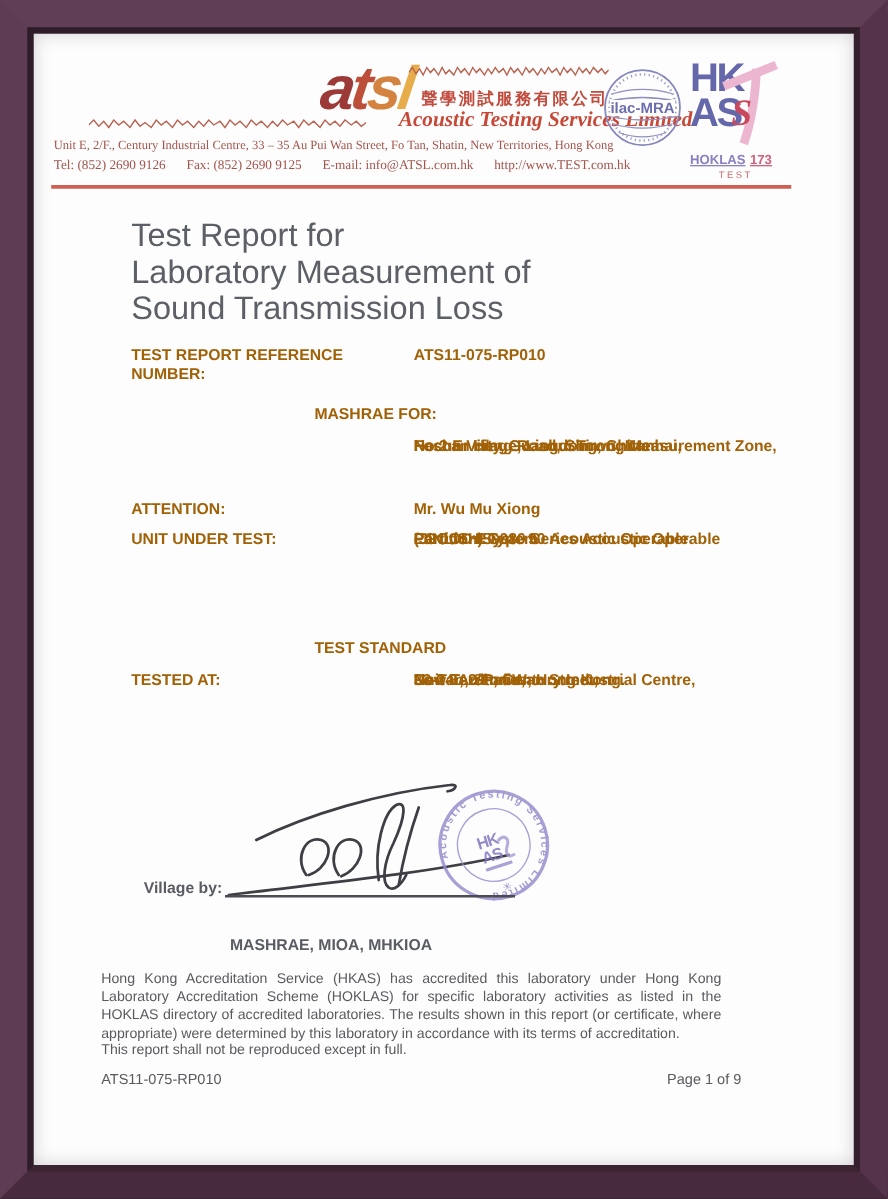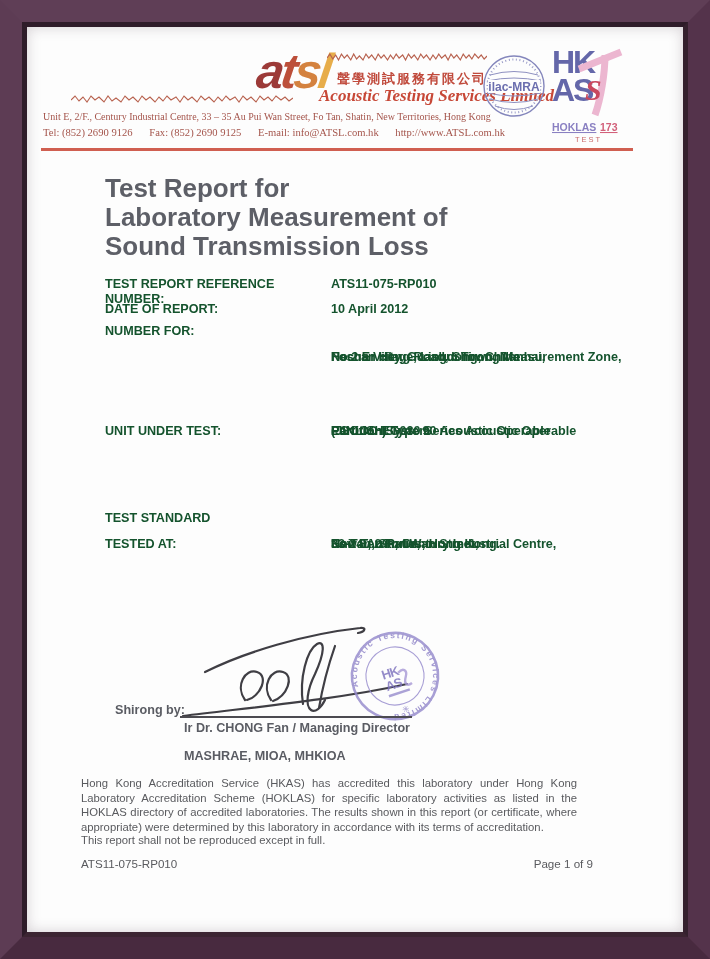--- a/index.html
+++ b/index.html
@@ -38,26 +38,26 @@
   .ilac{left:455px;top:26px;}
   .hkas{left:524px;top:16px;}
   .addr1{left:16px;top:84px;font-family:Liberation Serif, serif;font-size:10px;
          color:#a4544b;white-space:nowrap;}
   .addr2{left:16px;top:100px;font-family:"Liberation Serif",serif;font-size:10.6px;
          color:#a4544b;white-space:nowrap;}
   .addr2 span{position:static;margin-right:14px;}
   .red-rule{left:14px;top:121px;width:592px;height:3px;background:#d05f51;}
 
   
-  .title{left:78px;top:147px;font-size:26px;font-weight:bold;color:#5d5f67;
+  .title{left:78px;top:147px;font-size:26px;font-weight:normal;color:#5d5f67;
          line-height:29px;white-space:pre-line;}
 
   
-  .frow{left:78px;width:519px;display:flex;color:#14532d;font-size:12.6px;
-        font-weight:bold;line-height:15.2px;}
+  .frow{left:78px;width:519px;display:flex;color:#a16207;font-size:12.6px;
+        font-weight:bold;line-height:15.2px;justify-content:center;}
   .flab{position:static;width:226px;flex:0 0 226px;}
   .fval{position:static;width:293px;flex:0 0 293px;text-align:justify;}
   .fval div{text-align:left;}
   .row-addr .fval div:nth-child(1){text-align-last:justify;}
   .row-unit .fval div:nth-child(1),
   .row-unit .fval div:nth-child(3){text-align-last:justify;}
 
   
   .sig-svg{left:148px;top:597px;}
   .stamp{left:322px;top:603px;transform:rotate(-18deg);opacity:.82;}
@@ -121,46 +121,46 @@
       <text x="1" y="88" font-size="10.5" font-weight="bold" fill="#8a80c2" text-decoration="underline" font-family="Liberation Sans, sans-serif">HOKLAS</text>
       <text x="49" y="88" font-size="10.5" font-weight="bold" fill="#d2607a" text-decoration="underline" font-family="Liberation Sans, sans-serif">173</text>
       <text x="24" y="99" font-size="7.5" fill="#c96a6a" letter-spacing="2" font-family="Liberation Sans, sans-serif">TEST</text>
     </svg>
 
     <div class="addr1">Unit E, 2/F., Century Industrial Centre, 33 – 35 Au Pui Wan Street, Fo Tan, Shatin, New Territories, Hong Kong</div>
     <div class="addr2">
       <span>Tel: (852) 2690 9126</span>
       <span>Fax: (852) 2690 9125</span>
       <span>E-mail: info@ATSL.com.hk</span>
-      <span>http://www.ATSL.com.hk</span>
+      <span>http://www.TEST.com.hk</span>
     </div>
     <div class="red-rule"></div>
 
     <div class="title">Test Report for
 Laboratory Measurement of
 Sound Transmission Loss</div>
 
     <div class="frow" style="top:250px">
       <div class="flab">TEST REPORT REFERENCE NUMBER:</div>
       <div class="fval">ATS11-075-RP010</div>
     </div>
-    <div class="frow" style="top:275px">
-      <div class="flab">DATE OF REPORT:</div>
-      <div class="fval">10 April 2012</div>
-    </div>
     <div class="frow" style="top:297px">
-      <div class="flab">NUMBER FOR:</div>
+      <div class="flab">MASHRAE FOR:</div>
     </div>
     <div class="frow row-addr" style="top:323px">
       <div class="flab"></div>
       <div class="fval">
                 <div>No.2 Er Heng Road, Shirong Measurement Zone,</div>
                 <div>Hecun Village, Lishui Town, Nanhai,</div>
                 <div>Foshan city, Guangdong, China</div>
               </div>
+    </div>
+    <div class="frow" style="top:373px">
+      <div class="flab">ATTENTION:</div>
+      <div class="fval">Mr. Wu Mu Xiong</div>
     </div>
     <div class="frow row-unit" style="top:397px">
       <div class="flab">UNIT UNDER TEST:</div>
       <div class="fval">
                 <div>EGOOD EG080 Series Acoustic Operable</div>
                 <div>Partition System</div>
                 <div>(JINLISHI Type 90 Acoustic Operable</div>
                 <div>Partition)</div>
               </div>
     </div>
@@ -197,23 +197,22 @@
       <text font-size="8.6" font-weight="bold" fill="#8f84c8" letter-spacing="1.6" font-family="Liberation Sans, sans-serif">
         <textPath href="#ringpath" startOffset="1">Acoustic Testing Services Limited</textPath>
       </text>
       <text x="46" y="84" text-anchor="middle" font-size="9" fill="#8f84c8">✳</text>
       <text x="42" y="46" text-anchor="middle" font-size="13" font-weight="bold" fill="#7e73be" letter-spacing="-1" font-family="Liberation Sans, sans-serif">HK</text>
       <text x="42" y="58" text-anchor="middle" font-size="13" font-weight="bold" fill="#7e73be" letter-spacing="-1" font-family="Liberation Sans, sans-serif">AS</text>
       <path d="M50,44 C56,40 60,44 56,50 C52,56 54,60 60,58" fill="none" stroke="#a99bd6" stroke-width="2.4"></path>
       <rect x="34" y="62" width="22" height="2.6" fill="#9a8fce"></rect>
     </svg>
 
-    <div class="approved">Shirong by:</div>
+    <div class="approved">Village by:</div>
     <div class="sig-line"></div>
-    <div class="sig-name">Ir Dr. CHONG Fan / Managing Director</div>
     <div class="sig-q2">MASHRAE, MIOA, MHKIOA</div>
 
     <div class="acc-para">Hong Kong Accreditation Service (HKAS) has accredited this laboratory under Hong Kong Laboratory Accreditation Scheme (HOKLAS) for specific laboratory activities as listed in the HOKLAS directory of accredited laboratories. The results shown in this report (or certificate, where appropriate) were determined by this laboratory in accordance with its terms of accreditation.</div>
     <div class="repro">This report shall not be reproduced except in full.</div>
     <div class="bottom-row">
       <span>ATS11-075-RP010</span>
       <span>Page 1 of 9</span>
     </div>
 
   </div>

